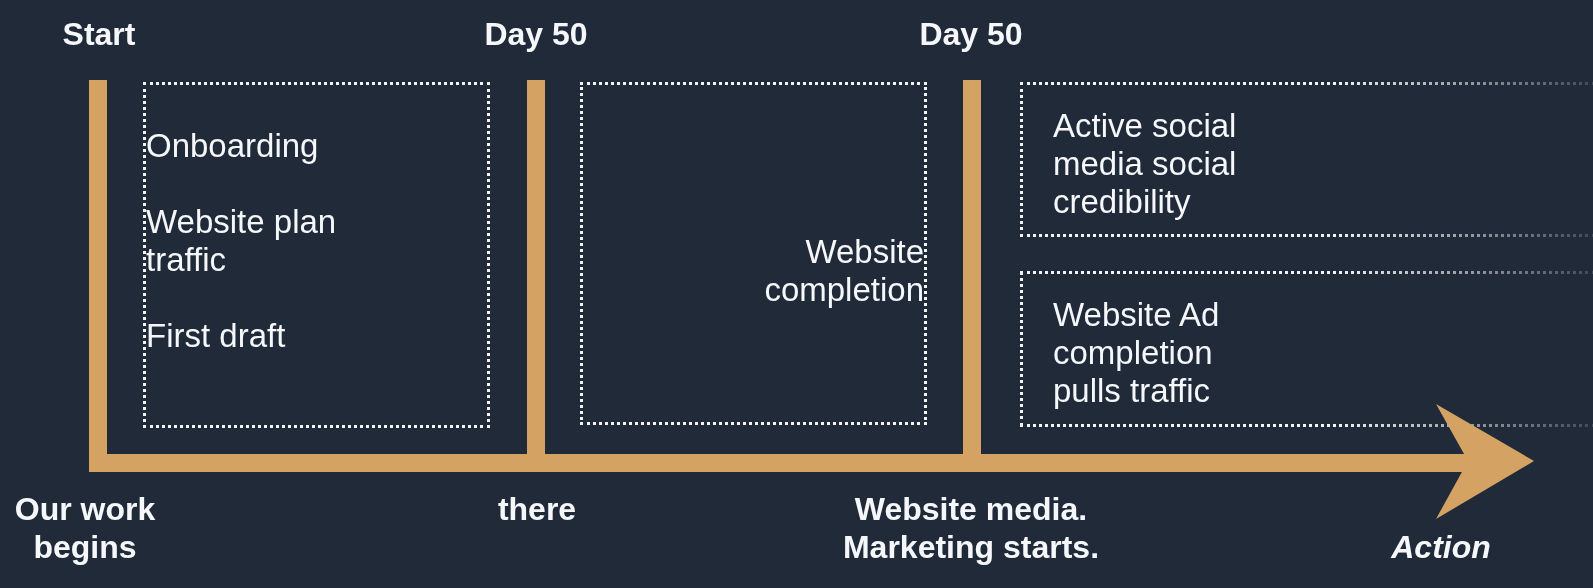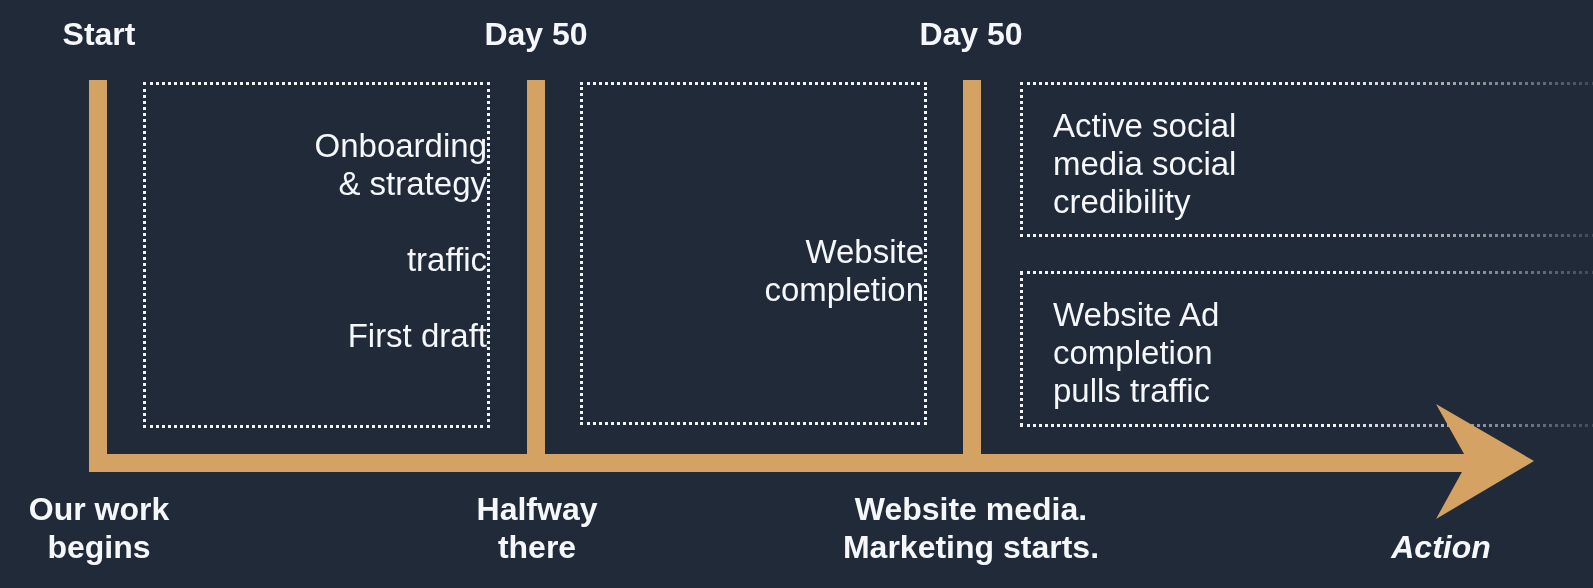--- a/index.html
+++ b/index.html
@@ -49,21 +49,21 @@
     position:absolute;
     border:3px dotted var(--dot);
     box-sizing:border-box;
     font-size:33px;line-height:38px;
     z-index:2;
   }
   .phase-box .para{margin:0 0 38px 0;}
   .phase-box .para:last-child{margin-bottom:0;}
   .box-1{
     left:143px;top:82px;width:347px;height:346px;
-    text-align:right;padding-top:42px;
+    text-align:left;padding-top:42px;
   }
   .box-2{
     left:580px;top:82px;width:347px;height:343px;
     text-align:right;padding-top:148px;
   }
   .box-fade{
     left:1020px;width:575px;
     border-right:none;
     padding:22px 0 0 30px;
     -webkit-mask-image:linear-gradient(90deg,#000 0%,#000 55%,rgba(0,0,0,0.15) 100%);
@@ -86,23 +86,23 @@
   <div class="vbar" style="left:527px"></div>
   <div class="vbar" style="left:963px"></div>
   <div class="hbar"></div>
   <svg class="arrowhead" width="120" height="135" viewBox="0 0 120 135">
     <polygon points="11,9 109,66 11,124 43,66" fill="#d4a364"></polygon>
   </svg>
 
   <div class="phase-box box-1">
     <div class="para">
       <div class="line">Onboarding</div>
-      <div class="line">&amp; strategy</div>
     </div>
     <div class="para">
+      <div class="line">Website plan</div>
       <div class="line">traffic</div>
     </div>
     <div class="para">
       <div class="line">First draft</div>
     </div>
   </div>
 
   <div class="phase-box box-2">
     <div class="para">
       <div class="line">Website</div>
@@ -119,26 +119,25 @@
   </div>
 
   <div class="phase-box box-fade box-4">
     <div class="para">
       <div class="line">Website Ad</div>
       <div class="line">completion</div>
       <div class="line">pulls traffic</div>
     </div>
   </div>
 
-  <div class="bottom-label" style="left:99px">
+  <div class="bottom-label" style="left:85px">
     <div class="line">Our work</div>
     <div class="line">begins</div>
   </div>
   <div class="bottom-label" style="left:537px">
-    <div class="line">Halfway</div>
     <div class="line">there</div>
   </div>
   <div class="bottom-label" style="left:971px">
     <div class="line">Website media.</div>
     <div class="line">Marketing starts.</div>
   </div>
   <div class="bottom-label single" style="left:1441px">
     <div class="line">Action</div>
   </div>
 

